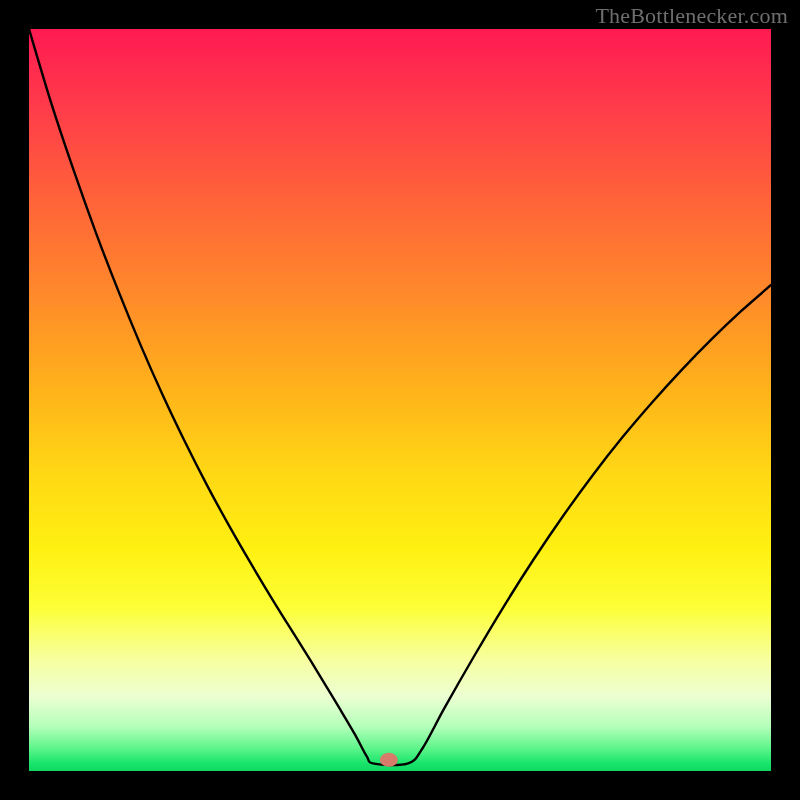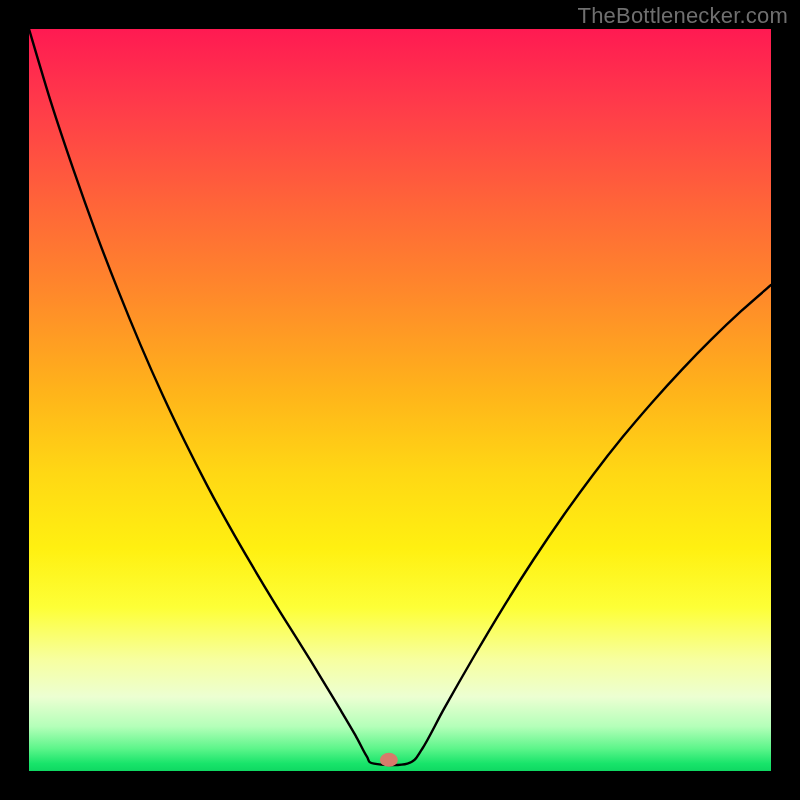--- a/index.html
+++ b/index.html
@@ -9,20 +9,21 @@
     height: 800px;
     overflow: hidden;
     background: #000;
     font-family: Arial, Helvetica, sans-serif;
   }
   .frame {
     position: relative;
     width: 800px;
     height: 800px;
     background: #000;
+    font-family: Liberation Serif, serif;
   }
   .plot-area {
     position: absolute;
     left: 29px;
     top: 29px;
     width: 742px;
     height: 742px;
     
     background: linear-gradient(
       to bottom,

